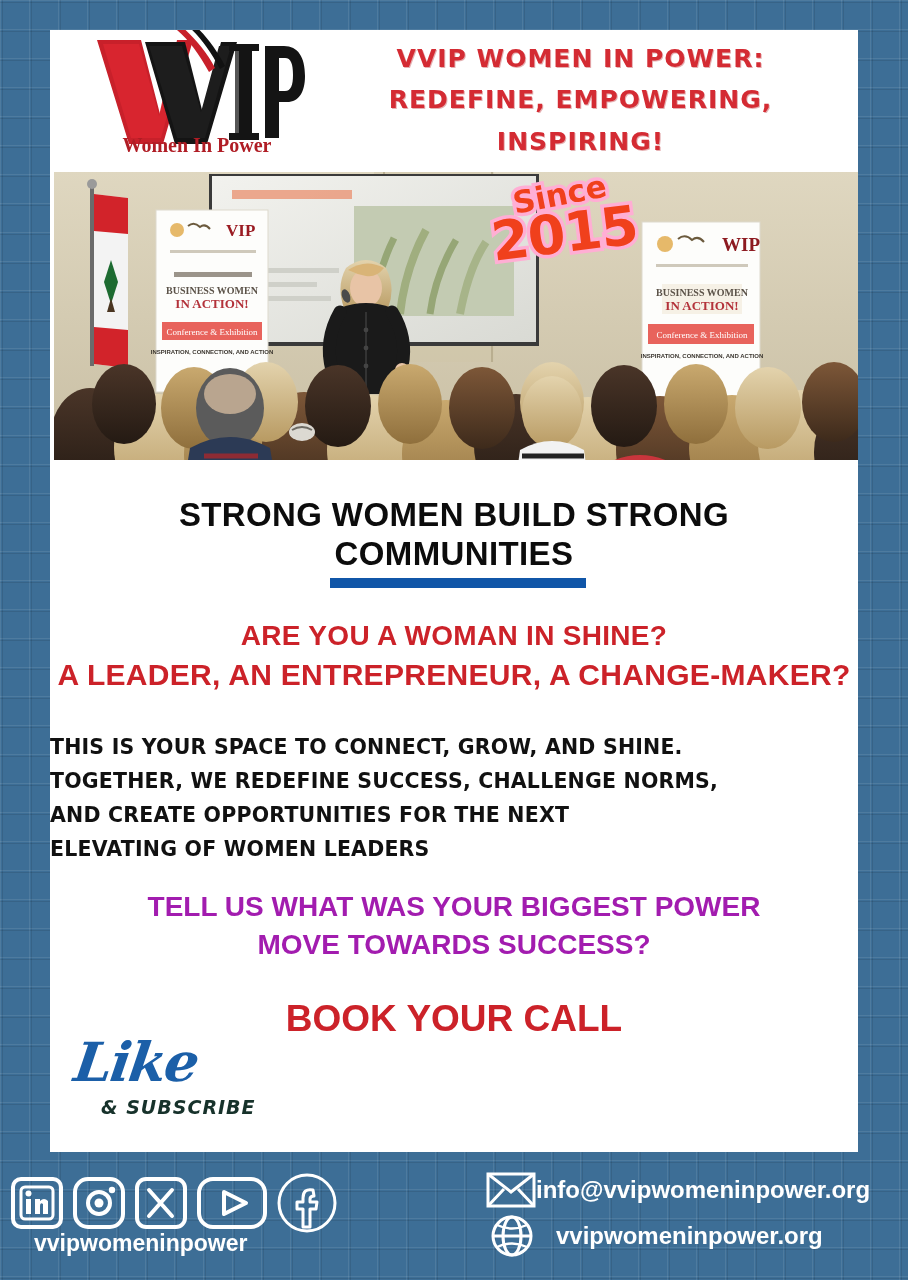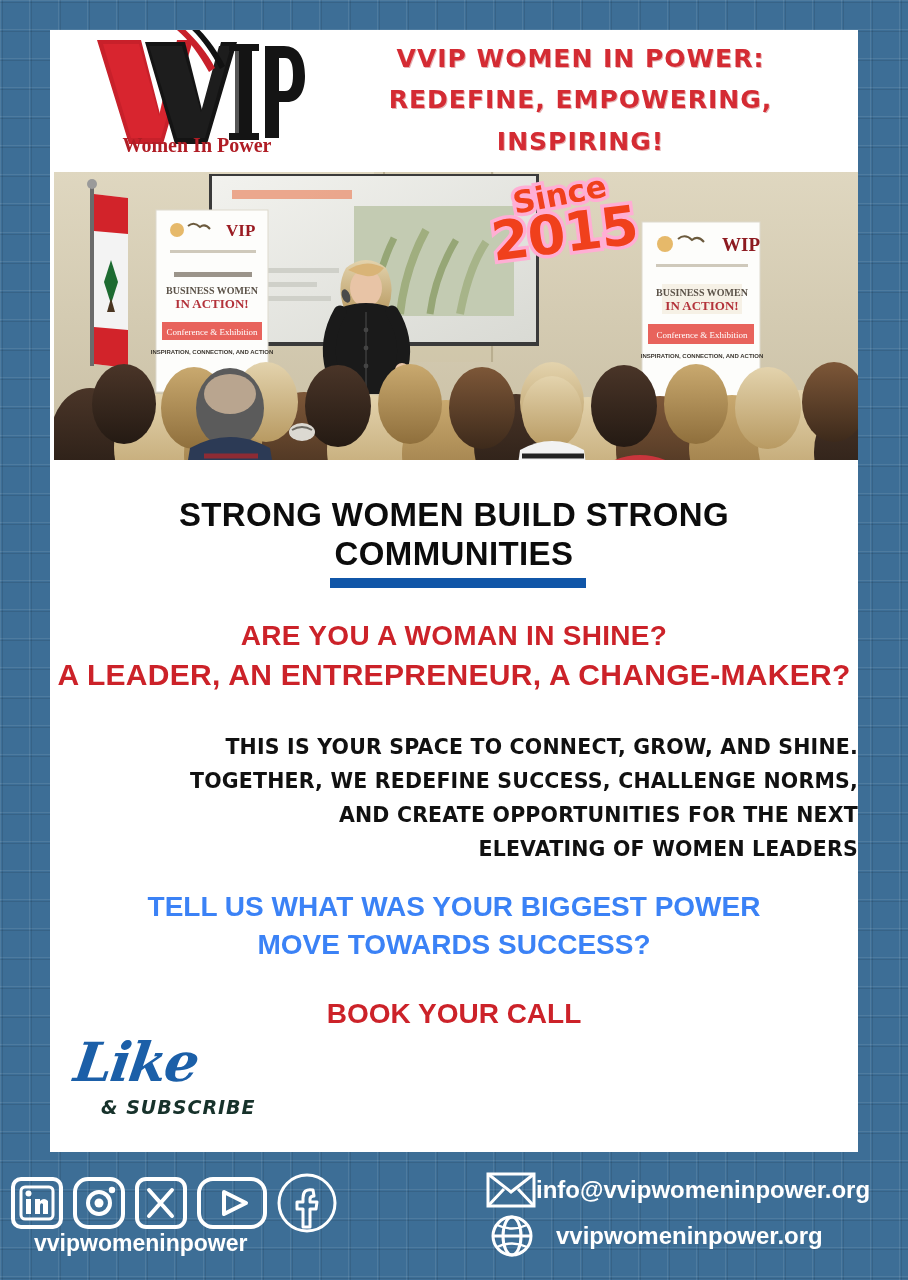--- a/index.html
+++ b/index.html
@@ -76,33 +76,33 @@
     background:#1056a8;
   }
   .q-line{
     position:absolute;width:808px;text-align:center;
     font-family:"Liberation Sans Narrow","Liberation Sans",sans-serif;
     font-weight:bold;color:#cc2229;letter-spacing:.3px;
   }
   .q1{top:590px;font-size:28px;}
   .q2{top:628px;font-size:30px;}
   .body-para{
-    position:absolute;left:0;top:700px;width:808px;text-align:right;
+    position:absolute;left:0;top:700px;width:808px;text-align:left;
     font-family:"DejaVu Sans",sans-serif;font-weight:bold;
     font-size:20.5px;line-height:34px;color:#111;letter-spacing:.2px;
   }
   .blue-q{
     position:absolute;left:0;top:858px;width:808px;text-align:center;
     font-family:"Liberation Sans Narrow","Liberation Sans",sans-serif;
-    font-weight:bold;font-size:28px;line-height:38px;color:#3b82f6;
+    font-weight:bold;font-size:28px;line-height:38px;color:#a21caf;
   }
   .cta-title{
     position:absolute;left:0;top:968px;width:808px;text-align:center;
     font-family:"Liberation Sans Narrow","Liberation Sans",sans-serif;
-    font-weight:bold;font-size:28px;color:#cc2229;
+    font-weight:bold;font-size:37px;color:#cc2229;
   }
   .cta-phone{
     position:absolute;left:0;top:1010px;width:808px;text-align:center;
     font-family:"Liberation Sans Narrow","Liberation Sans",sans-serif;
     font-weight:bold;font-size:31px;color:#cc2229;
   }
   .like-block{position:absolute;left:25px;top:1000px;width:200px;height:120px;}
   .like-word{
     font-family:"DejaVu Serif",serif;font-style:italic;font-weight:bold;
     font-size:54px;color:#1b5fa8;letter-spacing:-2px;

